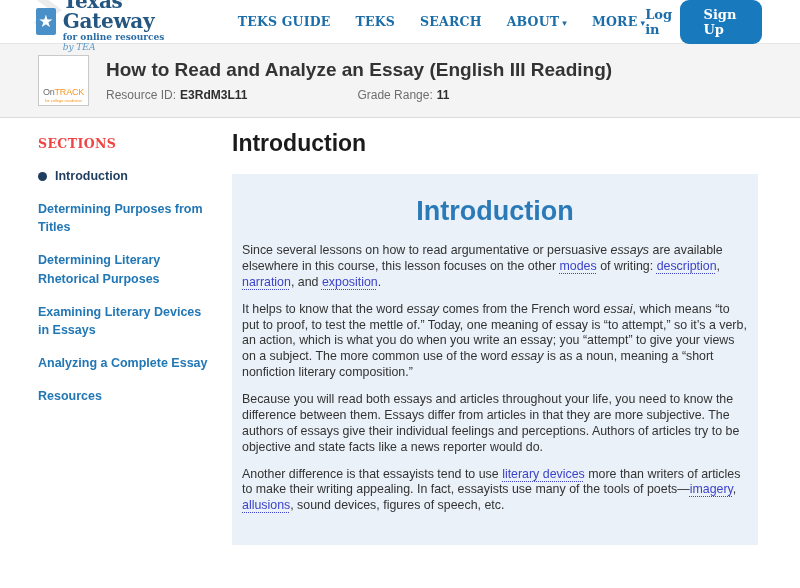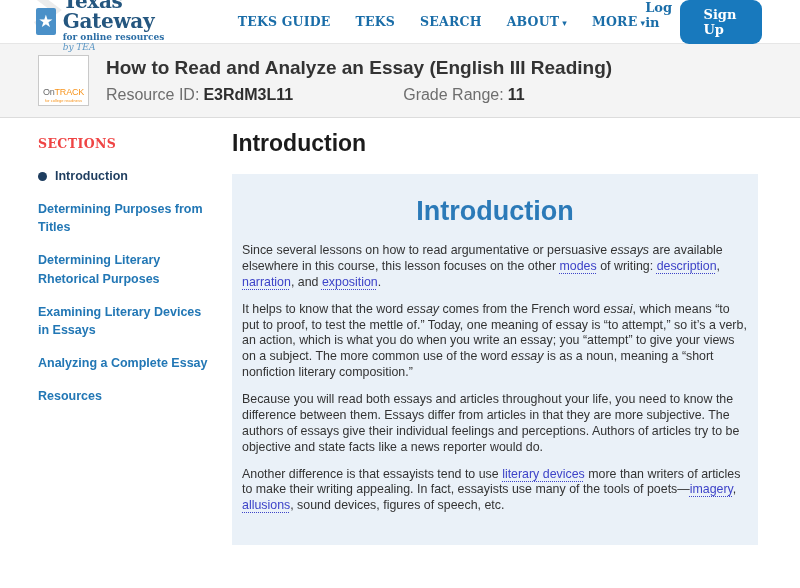--- a/index.html
+++ b/index.html
@@ -19,38 +19,38 @@
   .brand-name { font-size: 20px; font-weight: bold; color: #24567f; line-height: 20px;
     letter-spacing: -0.3px; }
   .brand-tagline { font-size: 9px; font-weight: bold; color: #2a6da5; margin-top: 1px; }
   .brand-tagline .by { font-weight: normal; font-style: italic; color: #5b96c4; }
 
   .nav-links { display: flex; align-items: center; gap: 25px; margin-left: 60px;
     font-family: "DejaVu Serif", serif; }
   .nav-links a { color: #1a6da8; font-size: 12.5px; font-weight: bold;
     text-decoration: none; letter-spacing: 0.2px; white-space: nowrap; }
   .caret { font-size: 9px; color: #1a6da8; margin-left: 3px; }
-  .auth { margin-left: auto; display: flex; align-items: flex-start; gap: 7px;
+  .auth { margin-left: auto; display: flex; align-items: center; gap: 7px;
     font-family: "DejaVu Serif", serif; }
   .login { color: #1a6da8; font-size: 13px; font-weight: bold; text-decoration: none; }
   .signup { background: #1879bd; color: #fff; font-size: 13px; font-weight: bold;
     text-decoration: none; padding: 7px 24px; border-radius: 9px; }
 
   
   .resource-header { background: #f4f4f4; border-top: 1px solid #e6e6e6;
     border-bottom: 1px solid #dcdcdc; padding: 10px 38px; height: 75px;
     display: flex; align-items: center; }
   .thumb { width: 51px; height: 51px; background: #fff; border: 1px solid #c9c9c9;
     display: flex; flex-direction: column; align-items: center; justify-content: center;
     margin-right: 17px; flex-shrink: 0; }
   .thumb .line1 { font-size: 9px; font-weight: normal; letter-spacing: -0.2px; margin-top: 28px; }
   .thumb .on { color: #6b6b6b; } .thumb .track { color: #f7941d; }
   .thumb .line2 { font-size: 4px; color: #f7941d; margin-top: 1px; }
   .res-title { font-size: 19px; font-weight: bold; color: #333; line-height: 1.2; }
-  .res-meta { display: flex; margin-top: 7px; font-size: 16px; color: #6e6e6e; }
+  .res-meta { display: flex; margin-top: 7px; font-size: 12px; color: #6e6e6e; }
   .res-meta .pair2 { margin-left: 110px; }
   .res-meta b { color: #2e2e2e; margin-left: 4px; }
 
   
   .layout { display: flex; align-items: flex-start; }
   .sidebar { width: 232px; flex-shrink: 0; padding: 18px 20px 0 38px; }
   .sidebar-heading { font-family: "DejaVu Serif", serif; font-size: 12.5px;
     font-weight: bold; color: #ef4444; letter-spacing: 0.4px; margin-bottom: 16px; }
   .sidebar ul { list-style: none; }
   .side-item { color: #2277b5; font-size: 12.5px; font-weight: bold; line-height: 1.45;

